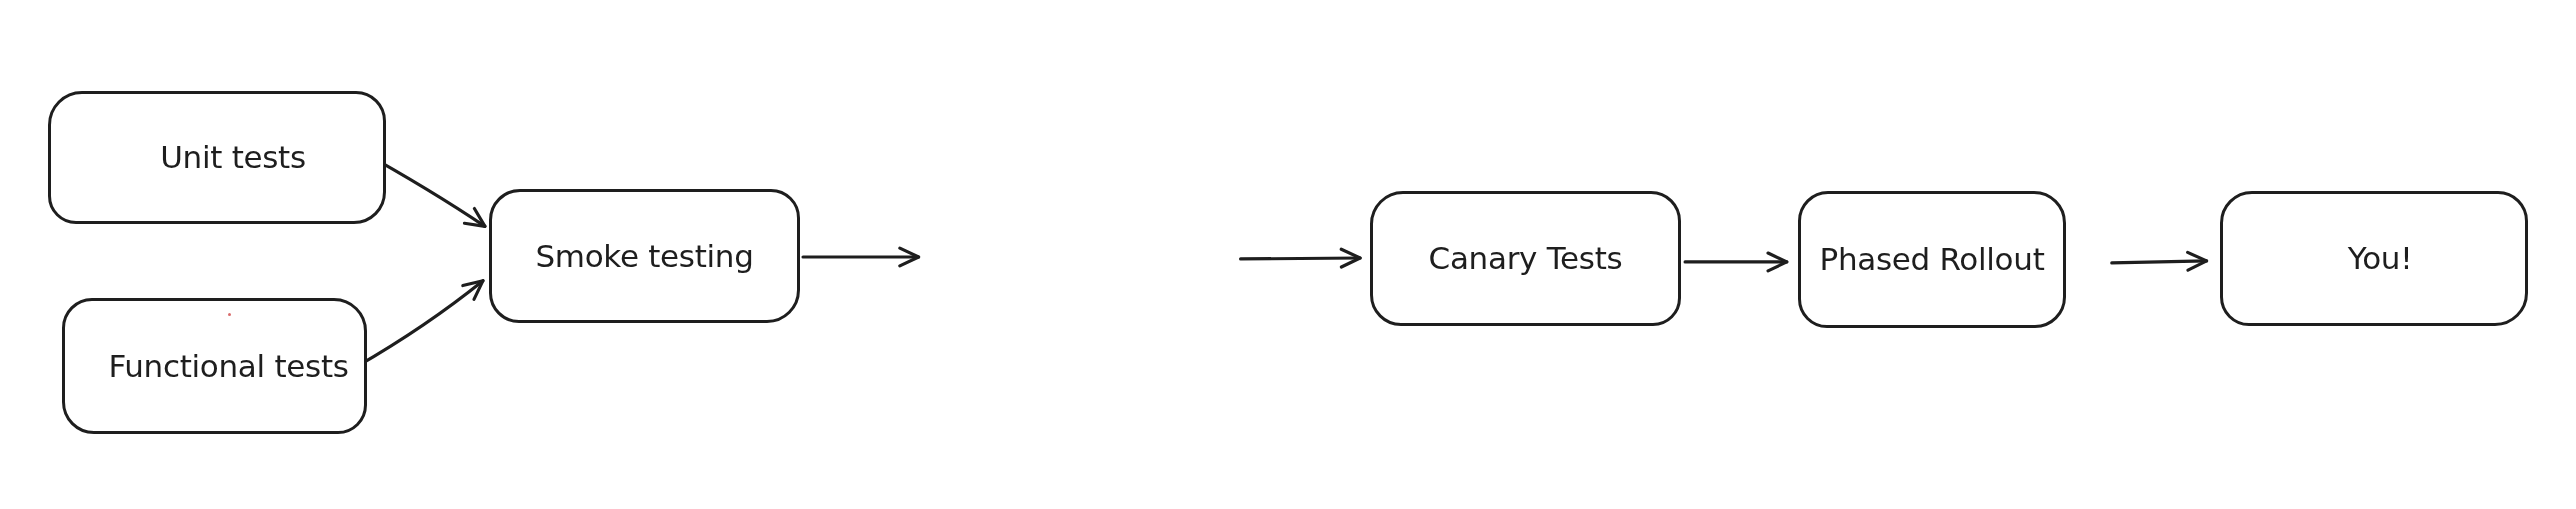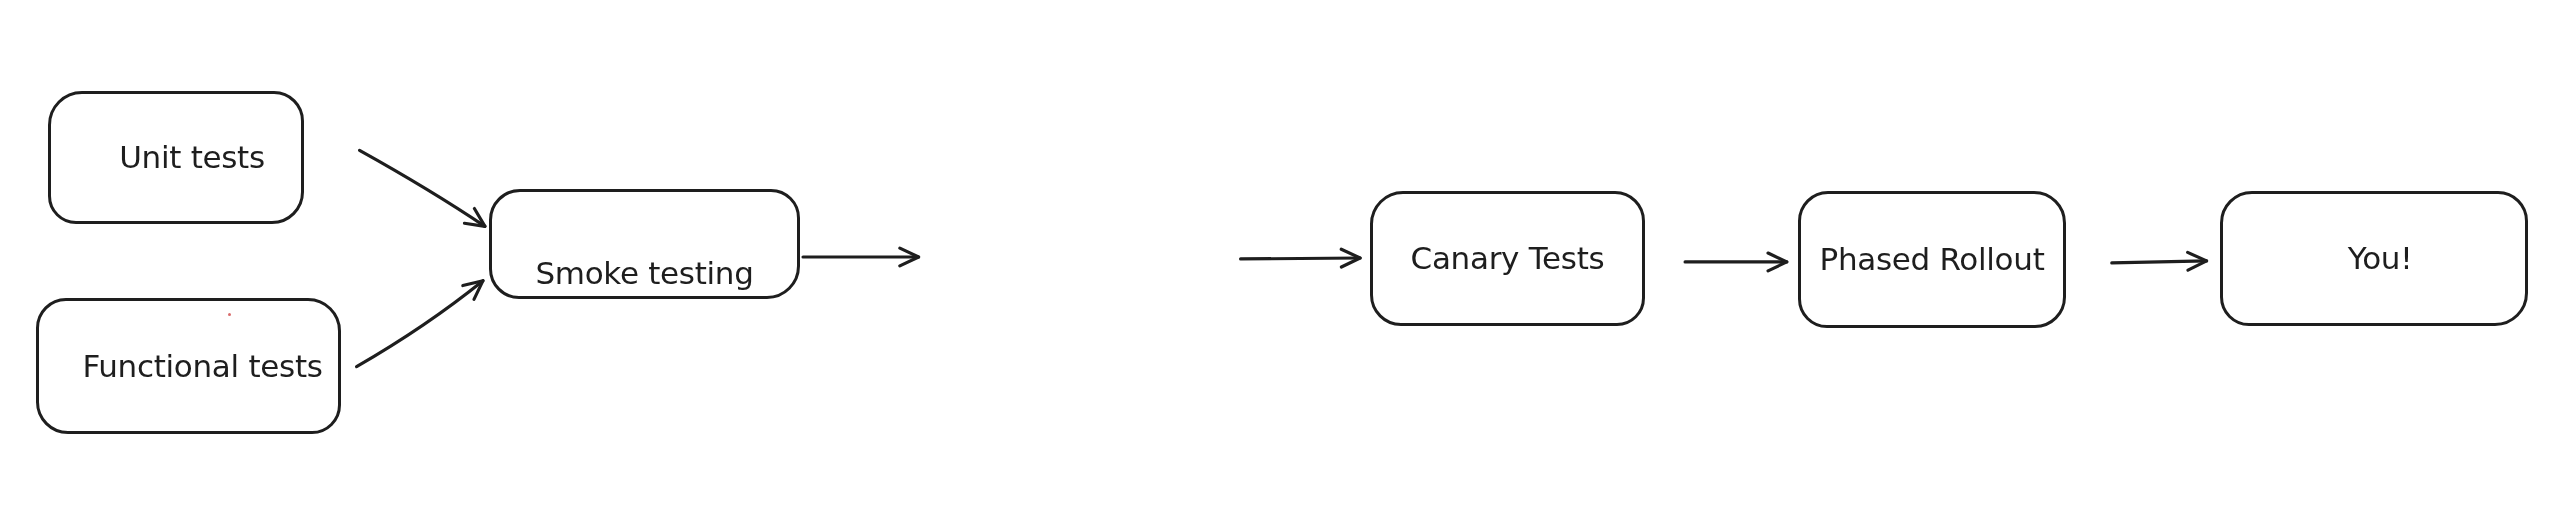--- a/index.html
+++ b/index.html
@@ -47,25 +47,25 @@
     text-align: center;
   }
   .node .label {
     color: var(--stroke, #1e1e1e);
     font-size: 31px;
     line-height: 1.45;
     letter-spacing: -0.3px;
     white-space: pre-line;
   }
   
-  #node-unit-tests              { left:  48px; top:  91px; width: 256px; height: 133px; border-radius: 34px 30px 32px 28px; padding-left: 32px; }
-  #node-functional-tests        { left:  36px; top: 298px; width: 305px; height: 136px; border-radius: 30px 33px 29px 32px; padding-left: 28px; }
-  #node-smoke-testing           { left: 489px; top: 189px; width: 311px; height: 110px; border-radius: 31px 29px 33px 30px; align-items: flex-end; }
+  #node-unit-tests              { left:  48px; top:  91px; width: 338px; height: 133px; border-radius: 34px 30px 32px 28px; padding-left: 32px; }
+  #node-functional-tests        { left:  62px; top: 298px; width: 305px; height: 136px; border-radius: 30px 33px 29px 32px; padding-left: 28px; }
+  #node-smoke-testing           { left: 489px; top: 189px; width: 311px; height: 134px; border-radius: 31px 29px 33px 30px; }
   #node-dbt-cloud-service-tests { left: 928px; top: 191px; width: 309px; height: 132px; border-radius: 29px 32px 30px 33px; }
-  #node-canary-tests            { left:1370px; top: 191px; width: 275px; height: 135px; border-radius: 33px 30px 28px 31px; }
+  #node-canary-tests            { left:1370px; top: 191px; width: 311px; height: 135px; border-radius: 33px 30px 28px 31px; }
   #node-phased-rollout          { left:1798px; top: 191px; width: 268px; height: 137px; border-radius: 30px 32px 31px 29px; }
   #node-you                     { left:2220px; top: 191px; width: 308px; height: 135px; border-radius: 32px 30px 33px 29px; padding-left: 12px; }
 
   .stray-dot {
     position: absolute;
     left: 228px;
     top: 313px;
     width: 3px;
     height: 3px;
     border-radius: 50%;

